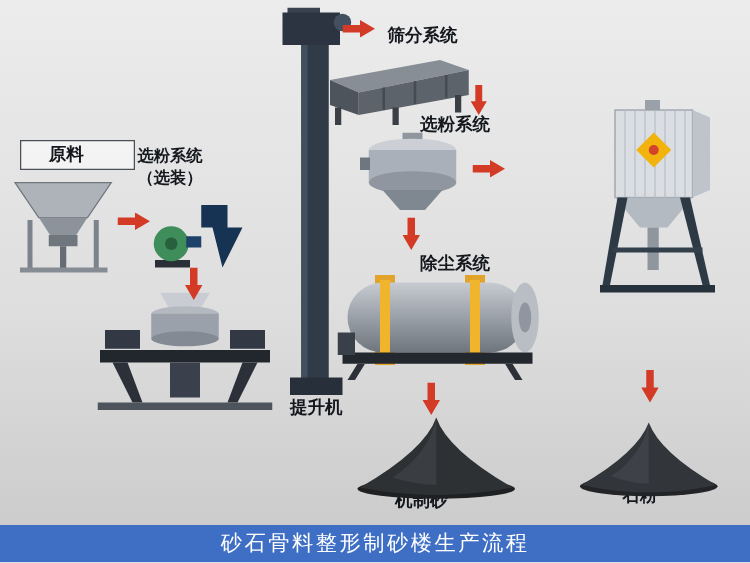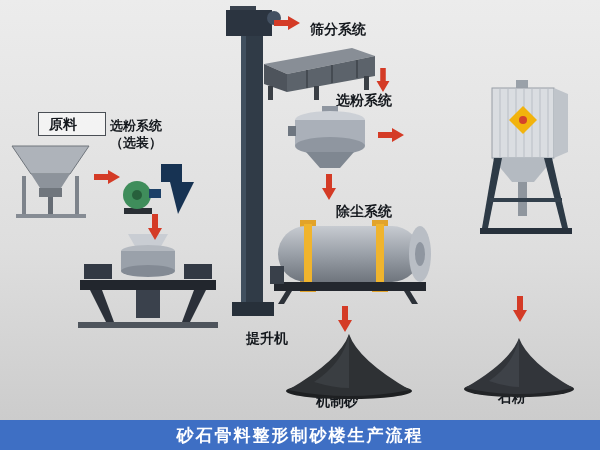--- a/index.html
+++ b/index.html
@@ -15,31 +15,30 @@
     font-weight: 700;
     font-size: 14px;
     color: #14181d;
     text-align: left;
     line-height: 1.3;
     white-space: nowrap;
   }
   .label-box {
     border: 1.5px solid #4a4f55;
     background: rgba(246,246,246,0.85);
-    padding: 2px 10px;
-    margin-left: 22px;
+    padding: 2px 22px;
   }
   .label-2line { white-space: normal; font-size: 13px; }
   .eq, .arrow { position: absolute; }
   .banner {
     position: absolute;
     left: 0; bottom: 0; width: 100%; height: 30px;
     background: #3e6fc4;
     color: #ffffff;
-    font-weight: 700;
+    font-weight: 400;
     font-size: 17px;
     text-align: center;
     line-height: 30px;
     letter-spacing: 2px;
   }
 </style>
 </head>
 <body>
 
 <div class="stage">
@@ -50,21 +49,21 @@
     <span>选粉系统</span><br>
     <span>（选装）</span>
   </div>
 
   <div class="label" style="left:310px;top:20px;width:70px;">筛分系统</div>
 
   <div class="label" style="left:336px;top:91px;width:70px;">选粉系统</div>
 
 
 
-  <div class="label" style="left:246px;top:317px;width:64px;margin-top:12px;">提升机</div>
+  <div class="label" style="left:232px;top:317px;width:64px;">提升机</div>
 
   <div class="label" style="left:336px;top:202px;width:70px;">除尘系统</div>
 
   <div class="label" style="left:316px;top:392px;width:68px;">机制砂</div>
 
   <div class="label" style="left:498px;top:388px;width:48px;">石粉</div>
 
   <svg class="eq" style="left:8px;top:140px;" width="85" height="80" viewBox="0 0 85 80">
     <polygon points="4,6 81,6 62,34 23,34" fill="#aeb3ba" stroke="#70767d" stroke-width="1"></polygon>
     <polygon points="23,34 62,34 53,48 32,48" fill="#8d939b"></polygon>

